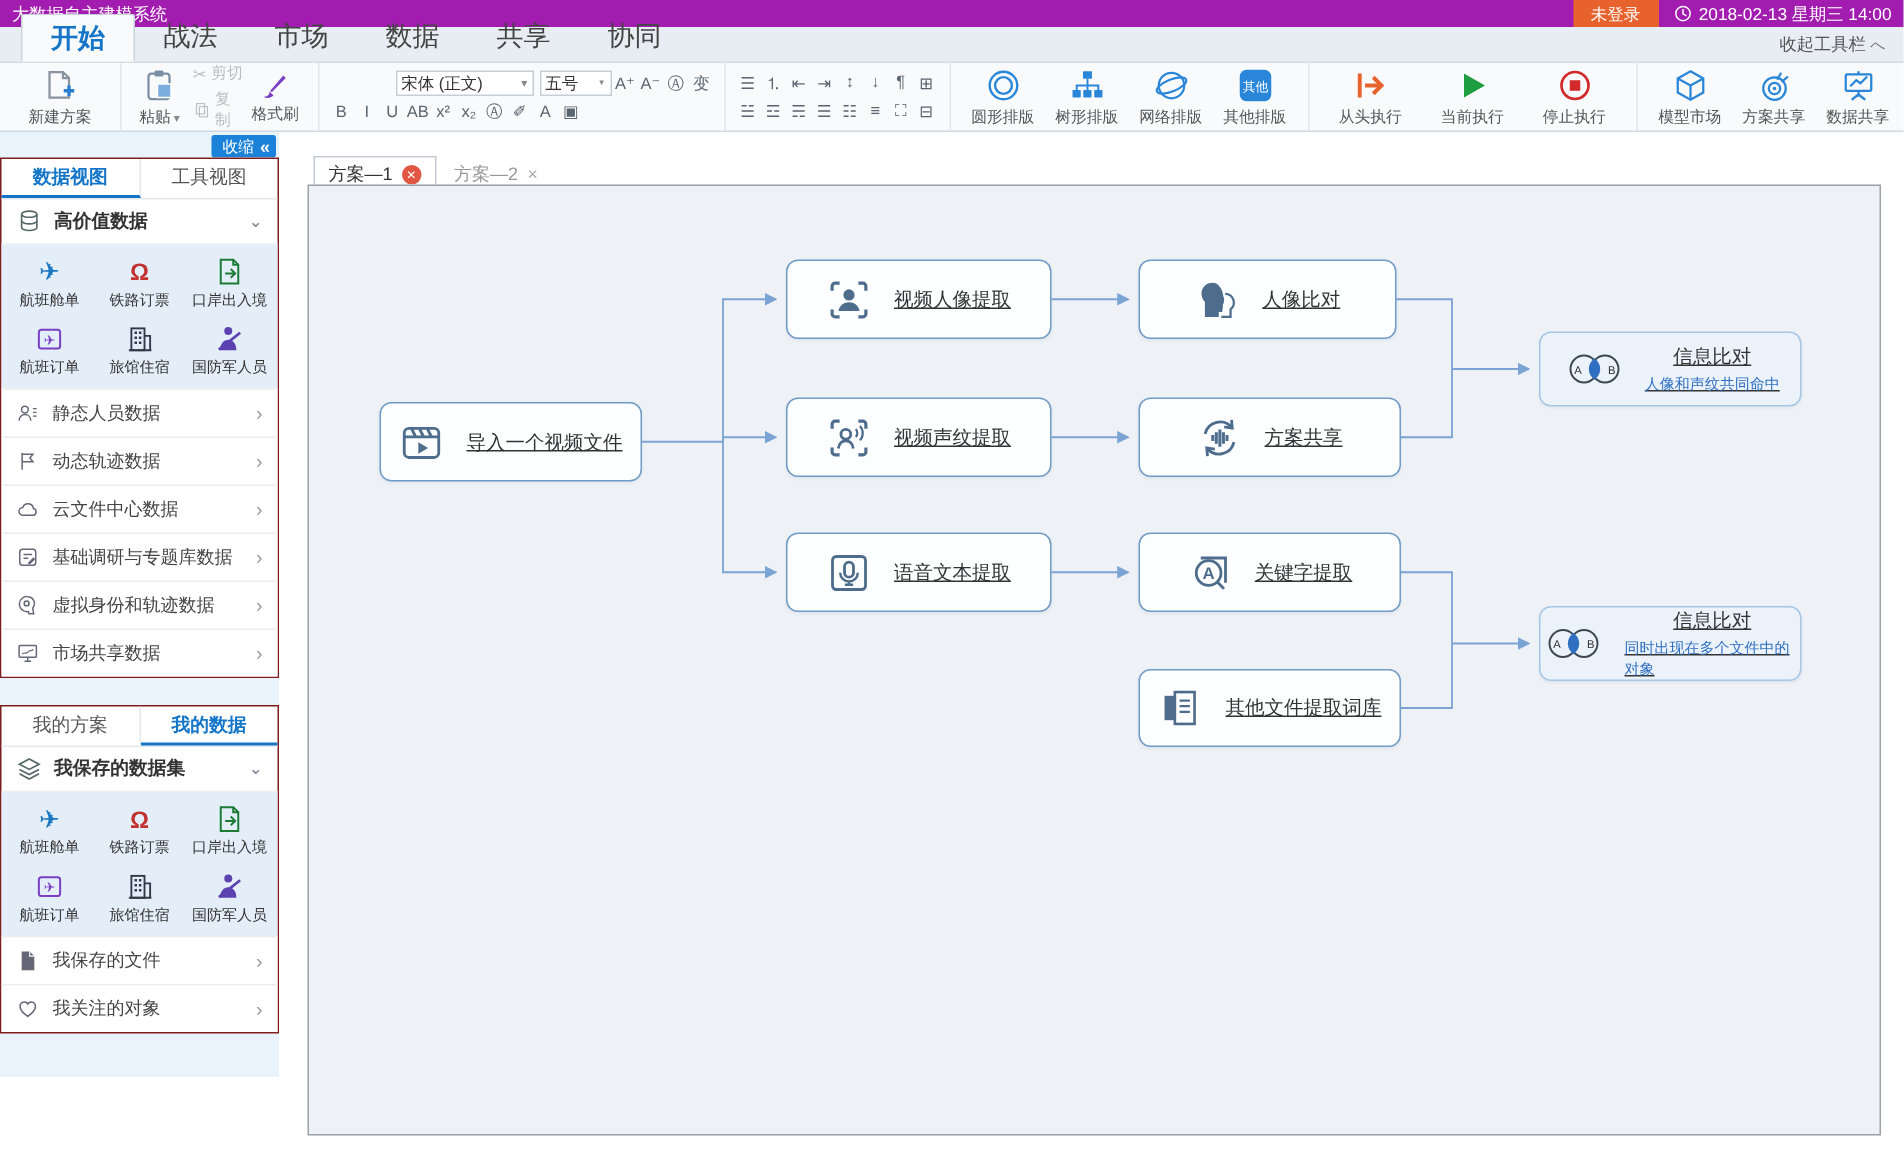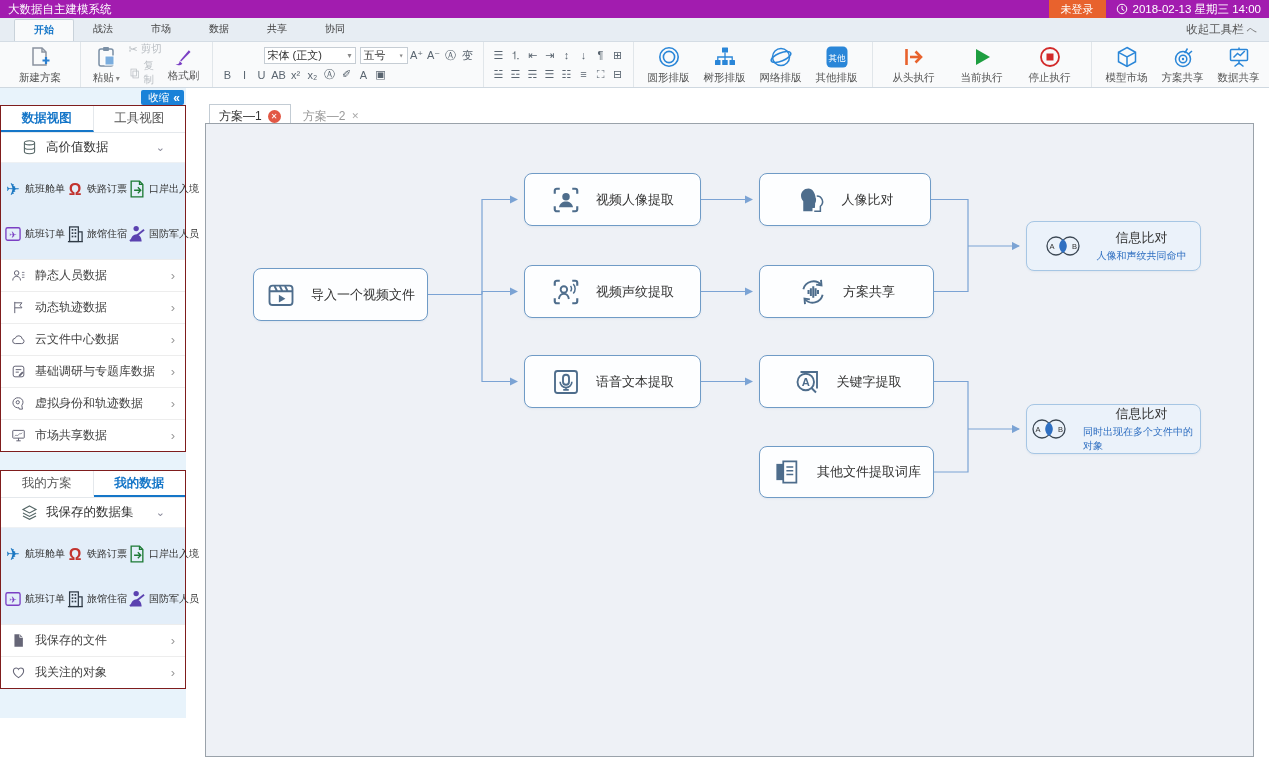--- a/index.html
+++ b/index.html
@@ -12,21 +12,21 @@
     background:#a21caf; color:#fff; display:flex; align-items:center; font-size:11.5px; }
   .titlebar .t-title { margin-left:8px; }
   .titlebar .t-right { margin-left:auto; display:flex; align-items:center; gap:10px; }
   .badge-login { background:#e8622d; color:#fff; padding:1px 12px; height:18px;
     display:flex; align-items:center; font-size:11px; }
   .t-date { display:flex; align-items:center; gap:5px; margin-right:8px; }
 
   
   .ribbontabs { position:absolute; left:0; top:18px; width:1269px; height:24px;
     background:#e7edf3; border-bottom:1px solid #d4dce4; display:flex; align-items:flex-end; }
-  .rtab { padding:3px 19px 4px; font-size:10px; color:#444; cursor:default; }
+  .rtab { padding:3px 19px 4px; font-size:18px; color:#444; cursor:default; }
   .rtab.active { background:#f9fafb; color:#1576c8; font-weight:bold;
     border:1px solid #c9d2da; border-bottom:none; border-radius:2px 2px 0 0; }
   .rtabs-left { display:flex; margin-left:14px; }
   .collapse-toolbar { margin-left:auto; margin-right:12px; font-size:11.5px; color:#555; padding-bottom:4px; }
   .collapse-toolbar::after { content:"へ"; font-size:10px; margin-left:3px; color:#777; }
 
   
   .ribbon { position:absolute; left:0; top:42px; width:1269px; height:46px;
     background:#f9fafb; border-bottom:1px solid #cfd8e0; display:flex; align-items:stretch; }
   .rgroup { display:flex; align-items:center; padding:2px 7px; border-right:1px solid #e1e6ea; }
@@ -59,27 +59,27 @@
     font-size:10.5px; display:flex; align-items:center; padding:0 4px 0 7px; border-radius:2px; gap:4px; }
   .collapse-btn .dbl::after { content:"«"; font-weight:bold; font-size:12px; }
   .panel { position:absolute; left:0; width:186px; background:#fff; border:1px solid #7f1d1d; }
   .panel1 { top:17px; }
   .panel2 { top:382px; }
   .ptabs { display:flex; height:27px; border-bottom:1px solid #e4e8ec; }
   .ptab { flex:1; display:flex; align-items:center; justify-content:center; font-size:12.5px;
     color:#555; border-right:1px solid #e4e8ec; border-bottom:2px solid transparent; }
   .ptab:last-child { border-right:none; }
   .ptab.active { color:#1576c8; font-weight:bold; border-bottom:2px solid #1576c8; }
-  .psection { height:30px; display:flex; align-items:center; gap:8px; padding:0 20px;
-    font-size:12.5px; font-weight:normal; color:#333; border-bottom:1px solid #eef1f4; }
+  .psection { height:30px; display:flex; align-items:center; gap:8px; padding:0 10px;
+    font-size:12.5px; font-weight:bold; color:#333; border-bottom:1px solid #eef1f4; }
   .psection .picon { width:17px; height:17px; color:#566; }
   .psection .chevdown { margin-left:auto; color:#889; font-size:11px; }
   .chevdown::after { content:"⌄"; }
   .dgrid { background:#e3eef9; display:grid; grid-template-columns:1fr 1fr 1fr; padding:3px 2px; }
-  .gi { height:45px; display:flex; flex-direction:row; align-items:center; justify-content:center; gap:2px; }
+  .gi { height:45px; display:flex; flex-direction:column; align-items:center; justify-content:center; gap:2px; }
   .gi .colorable { width:20px; height:20px; }
   .gi .gi-label { font-size:10px; color:#333; white-space:nowrap; }
   .srow { height:32px; display:flex; align-items:center; gap:9px; padding:0 10px;
     border-top:1px solid #ededed; font-size:12px; color:#444; background:#fff; }
   .srow .srow-icon { width:15px; height:15px; color:#667; }
   .srow .chev { margin-left:auto; color:#999; }
   .chev::after { content:"›"; font-size:13px; }
 
   
   .workspace { position:absolute; left:205px; top:104px; }
@@ -90,21 +90,21 @@
   .wclose { font-size:9px; color:#aaa; }
   .wclose::after { content:"✕"; }
   .wtab.active .wclose { width:13px; height:13px; border-radius:50%; background:#e25744; color:#fff;
     display:flex; align-items:center; justify-content:center; font-size:8px; }
   .canvas { position:relative; width:1049px; height:634px; background:#eef1f6;
     border:1px solid #9aa2aa; }
   .edges { position:absolute; left:0; top:0; width:1049px; height:634px; }
 
   .node { position:absolute; height:53px; background:#fdfeff; border:1px solid #6f9bc6;
     border-radius:8px; display:flex; align-items:center; justify-content:center; gap:15px;
-    font-size:13px; color:#333; box-shadow:0 1px 2px rgba(80,110,150,.08); }
+    font-size:13px; color:#333; box-shadow:0 1px 2px rgba(80,110,150,.08);text-decoration:underline; }
   .node .nicon { width:30px; height:30px; color:#4e6d8c; flex:none; }
   .node.result { background:#ebf2fa; border-color:#a6c6e4; gap:12px; }
   .node.result .nicon { width:44px; height:24px; }
   .rtext { display:flex; flex-direction:column; align-items:center; gap:2px; }
   .rtext .nsub { font-size:10px; color:#2f6fc1; }
 </style>
 </head>
 <body>
 
 <svg width="0" height="0" style="position:absolute">

